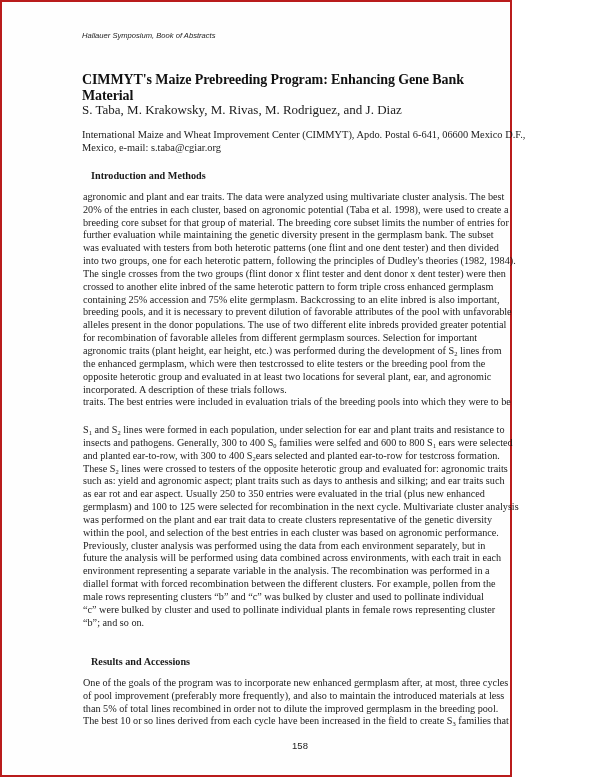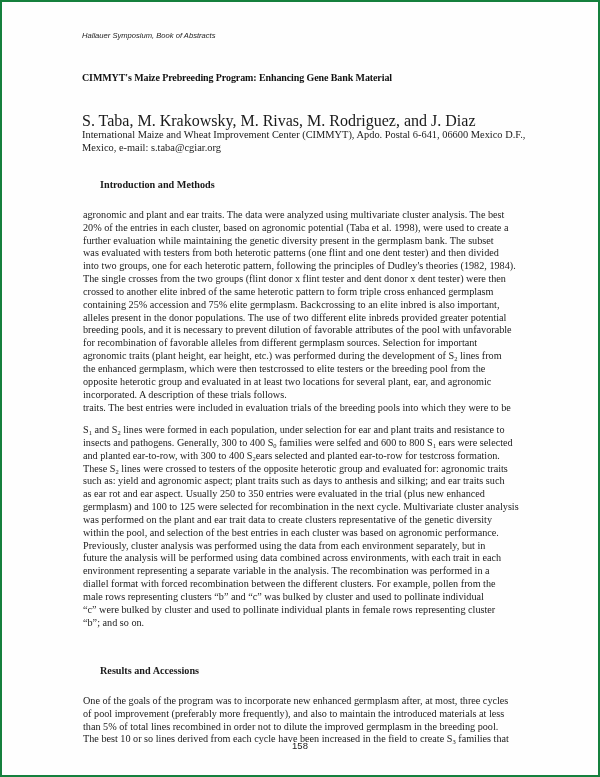--- a/index.html
+++ b/index.html
@@ -5,50 +5,49 @@
   html, body { margin: 0; padding: 0; }
   body {
     width: 600px; height: 777px; overflow: hidden;
     background: #ffffff;
     font-family: "Liberation Serif", "DejaVu Serif", serif;
     color: #1a1a1a;
   }
   .page {
     position: relative;
     box-sizing: border-box;
-    width: 600px; height: 777px;
-    border: 2px solid #15803d;
+    width: 512px; height: 777px;
+    border: 2px solid #b91c1c;
     background: #fefefe;
   }
   .running-head {
     position: absolute; left: 80px; top: 29px;
     font-family: "Liberation Sans", "DejaVu Sans", sans-serif;
     font-style: italic; font-size: 7.6px; color: #222;
   }
   .title {
     position: absolute; left: 80px; top: 70px;
-    font-weight: bold; font-size: 10px; color: #111;
+    font-weight: bold; font-size: 14px; color: #111;
     letter-spacing: -0.1px;
   }
   .authors {
     position: absolute; left: 80px; top: 100px;
-    font-size: 16px;
-    margin-top: 10px;
+    font-size: 13px;
   }
   .affiliation {
     position: absolute; left: 80px; top: 127px;
     font-size: 10.4px; line-height: 12.8px;
   }
   .affiliation span, .para span { display: block; white-space: nowrap; }
   .section {
     position: absolute; left: 81px; width: 470px;
     font-size: 10.2px; line-height: 12.85px;
   }
   .section h2 {
-    margin: 17px; font-size: 10.2px; font-weight: bold; line-height: 12.85px;
+    margin: 8px; font-size: 10.2px; font-weight: bold; line-height: 12.85px;
   }
   .para { margin: 0; }
   .sec-intro { top: 160px; }
   .sec-para2 { top: 422px; }
   .sec-results { top: 646px; }
   sub { font-size: 6.5px; vertical-align: -2px; line-height: 0; }
   .page-number {
     position: absolute; left: 0; width: 596px; top: 738px;
     text-align: center;
     font-family: "Liberation Sans", "DejaVu Sans", sans-serif;
@@ -69,28 +68,29 @@
   <div class="affiliation">
     <span>International Maize and Wheat Improvement Center (CIMMYT), Apdo. Postal 6-641, 06600 Mexico D.F.,</span>
     <span>Mexico, e-mail: s.taba@cgiar.org</span>
   </div>
 
   <div class="section sec-intro">
     <h2>Introduction and Methods</h2>
     <div class="para">
       <span>agronomic and plant and ear traits. The data were analyzed using multivariate cluster analysis. The best</span>
       <span>20% of the entries in each cluster, based on agronomic potential (Taba et al. 1998), were used to create a</span>
+      <span>breeding core subset for that group of material. The breeding core subset limits the number of entries for</span>
       <span>further evaluation while maintaining the genetic diversity present in the germplasm bank. The subset</span>
       <span>was evaluated with testers from both heterotic patterns (one flint and one dent tester) and then divided</span>
       <span>into two groups, one for each heterotic pattern, following the principles of Dudley's theories (1982, 1984).</span>
       <span>The single crosses from the two groups (flint donor x flint tester and dent donor x dent tester) were then</span>
       <span>crossed to another elite inbred of the same heterotic pattern to form triple cross enhanced germplasm</span>
       <span>containing 25% accession and 75% elite germplasm. Backcrossing to an elite inbred is also important,</span>
+      <span>breeding pools, and it is necessary to prevent dilution of favorable attributes of the pool with unfavorable</span>
       <span>alleles present in the donor populations. The use of two different elite inbreds provided greater potential</span>
-      <span>breeding pools, and it is necessary to prevent dilution of favorable attributes of the pool with unfavorable</span>
       <span>for recombination of favorable alleles from different germplasm sources. Selection for important</span>
       <span><i style="font-style:normal">agronomic traits (plant height, ear height, etc.) was performed during the development of S</i><sub>2</sub><i style="font-style:normal"> lines from</i></span>
       <span>the enhanced germplasm, which were then testcrossed to elite testers or the breeding pool from the</span>
       <span>opposite heterotic group and evaluated in at least two locations for several plant, ear, and agronomic</span>
       <span>incorporated. A description of these trials follows.</span>
       <span>traits. The best entries were included in evaluation trials of the breeding pools into which they were to be</span>
     </div>
   </div>
 
   <div class="section sec-para2">

